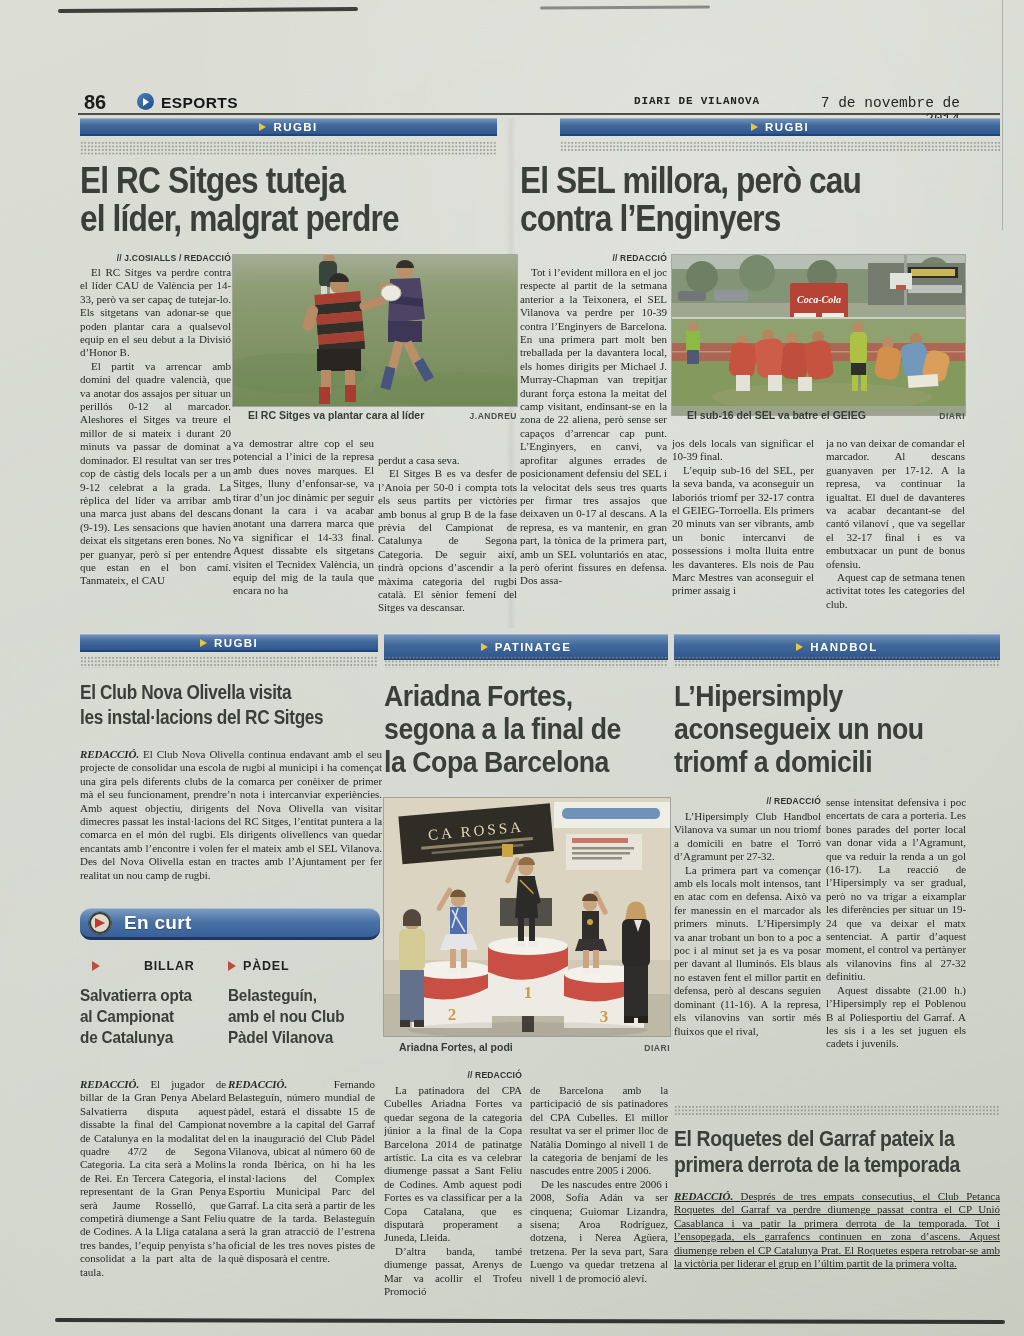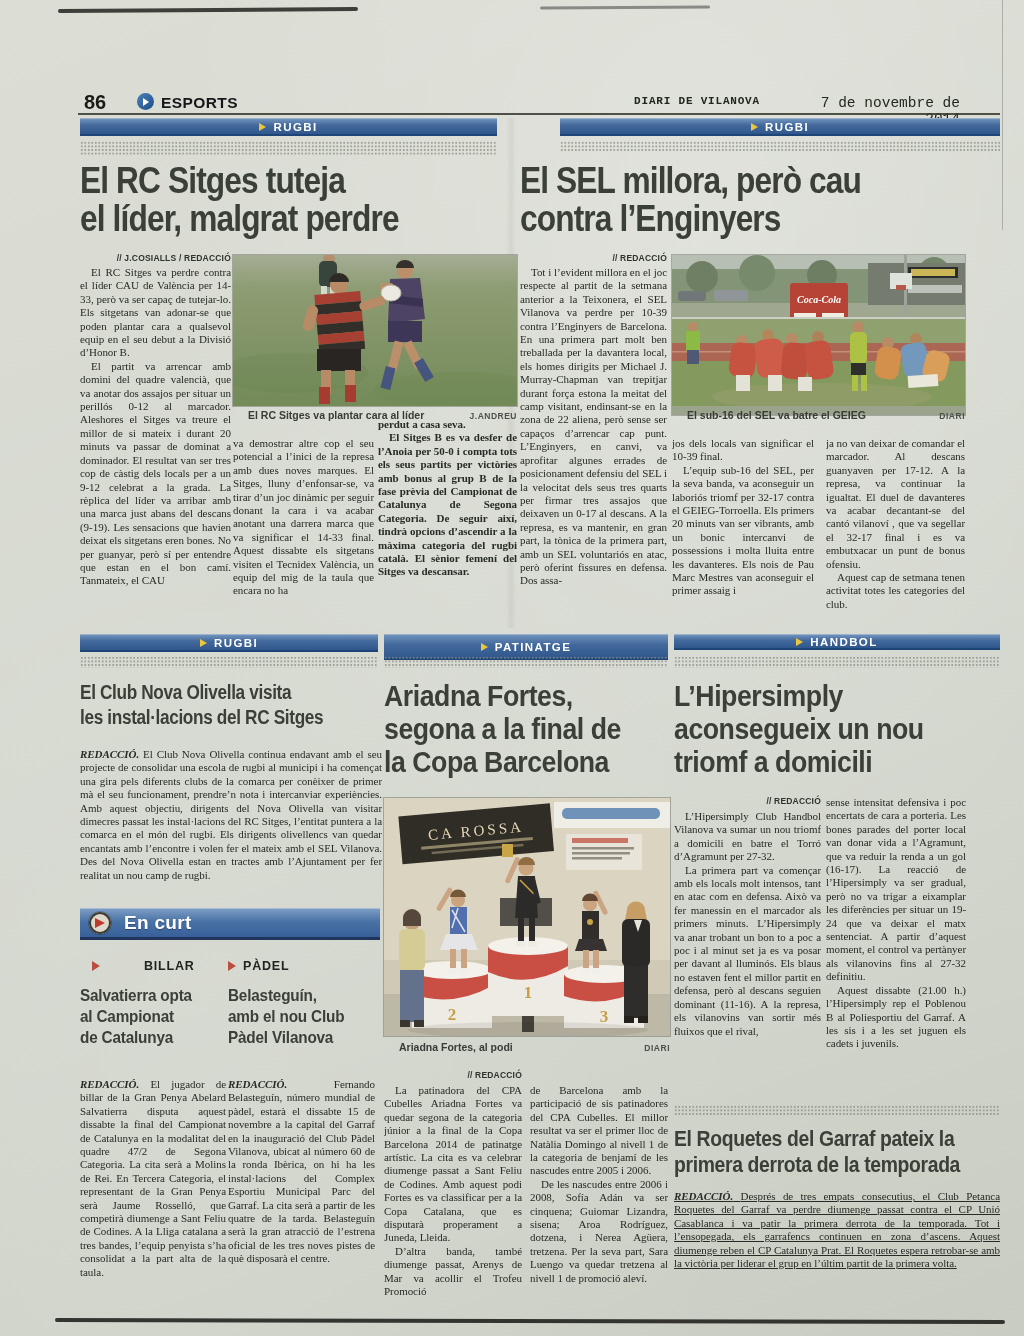--- a/index.html
+++ b/index.html
@@ -46,21 +46,21 @@
   .lead{font-weight:bold;font-style:italic;}
   .byline{font-weight:bold;font-size:8.5px;color:#2e332c;letter-spacing:.2px;text-align:right;}
   .cap-row{display:flex;justify-content:space-between;align-items:baseline;}
   .cap{font-weight:bold;font-size:10.5px;color:#373c36;padding-left:15px;}
   .credit{font-weight:bold;font-size:8.5px;color:#4b504a;letter-spacing:.5px;}
   .photo{box-shadow:0 0 0 1px rgba(60,62,55,.35);background:#9aa38b;}
   .photo svg{display:block;}
   
   .encurt{background:linear-gradient(180deg,#7b9cc4 0%,#4a72a5 45%,#37609a 100%);
     border-top:1px solid #a9bcd3;border-bottom:3px solid #20345c;
-    display:flex;align-items:center;padding-left:9px;gap:13px;box-sizing:border-box;}
+    display:flex;align-items:center;padding-left:9px;gap:13px;box-sizing:border-box;border-radius:11px;}
   .encurt-label{color:#fff;font-weight:bold;font-size:19px;letter-spacing:.3px;text-shadow:0 1px 1px rgba(20,30,60,.45);}
   .clock{width:22px;height:22px;border-radius:50%;background:#ded9ca;box-shadow:inset 0 0 0 2px #3c3c36, 0 0 0 1px rgba(0,0,0,.2);position:relative;}
   .clock::after{content:"";position:absolute;left:6px;top:5.5px;width:0;height:0;
     border-left:10px solid #bf3a2e;border-top:5.5px solid transparent;border-bottom:5.5px solid transparent;}
   .seclbl-row{display:flex;align-items:center;gap:7px;}
   .seclbl{font-weight:bold;font-size:12.5px;letter-spacing:.8px;color:#20241f;}
   .crease{background:linear-gradient(90deg,transparent,rgba(30,35,28,.06),transparent);}
 </style>
 </head>
 <body>
@@ -155,21 +155,21 @@
     </svg>
   </div>
   <div class="abs cap-row" style="left:233px;top:409px;width:284px;">
     <span class="cap">El RC Sitges va plantar cara al líder</span>
     <span class="credit">J.ANDREU</span>
   </div>
 
   <div class="abs bodytxt" style="left:233px;top:437px;width:141px;height:188px;">
     <p>va demostrar altre cop el seu potencial a l’inici de la represa amb dues noves marques. El Sitges, lluny d’enfonsar-se, va tirar d’un joc dinàmic per seguir donant la cara i va acabar anotant una darrera marca que va significar el 14-33 final. Aquest dissabte els sitgetans visiten el Tecnidex València, un equip del mig de la taula que encara no ha</p>
   </div>
-  <div class="abs bodytxt" style="left:378px;top:418px;width:139px;height:188px;font-weight:bold;">
+  <div class="abs bodytxt" style="left:378px;top:454px;width:139px;height:188px;">
     <p>perdut a casa seva.</p>
     <p class="ind">El Sitges B es va desfer de l’Anoia per 50-0 i compta tots els seus partits per victòries amb bonus al grup B de la fase prèvia del Campionat de Catalunya de Segona Categoria. De seguir així, tindrà opcions d’ascendir a la màxima categoria del rugbi català. El sènior femení del Sitges va descansar.</p>
   </div>
 
   <div class="abs cond t-big" style="left:520px;top:162px;">
     <span class="hl-line">El SEL millora, però cau</span>
     <span class="hl-line">contra l’Enginyers</span>
   </div>
   <div class="abs byline" style="left:520px;top:253px;width:147px;">// REDACCIÓ</div>
   <div class="abs bodytxt" style="left:520px;top:266px;width:147px;height:359px;">
@@ -263,21 +263,21 @@
   </div>
 
   <div class="abs bar" style="left:80px;top:634px;width:298px;height:18px;">
     <span class="tri-y"></span>
     <span class="bar-label">RUGBI</span>
   </div>
   <div class="abs bar" style="left:384px;top:634px;width:284px;height:26px;">
     <span class="tri-y"></span>
     <span class="bar-label">PATINATGE</span>
   </div>
-  <div class="abs bar" style="left:674px;top:634px;width:326px;height:16px;">
+  <div class="abs bar" style="left:674px;top:634px;width:326px;height:26px;">
     <span class="tri-y"></span>
     <span class="bar-label">HANDBOL</span>
   </div>
   <div class="abs dots" style="left:80px;top:656px;width:298px;height:12px;"></div>
   <div class="abs dots" style="left:384px;top:656px;width:284px;height:12px;"></div>
   <div class="abs dots" style="left:674px;top:656px;width:326px;height:12px;"></div>
 
   <div class="abs cond t-sm" style="left:80px;top:680px;">
     <span class="hl-line">El Club Nova Olivella visita</span>
     <span class="hl-line">les instal·lacions del RC Sitges</span>

